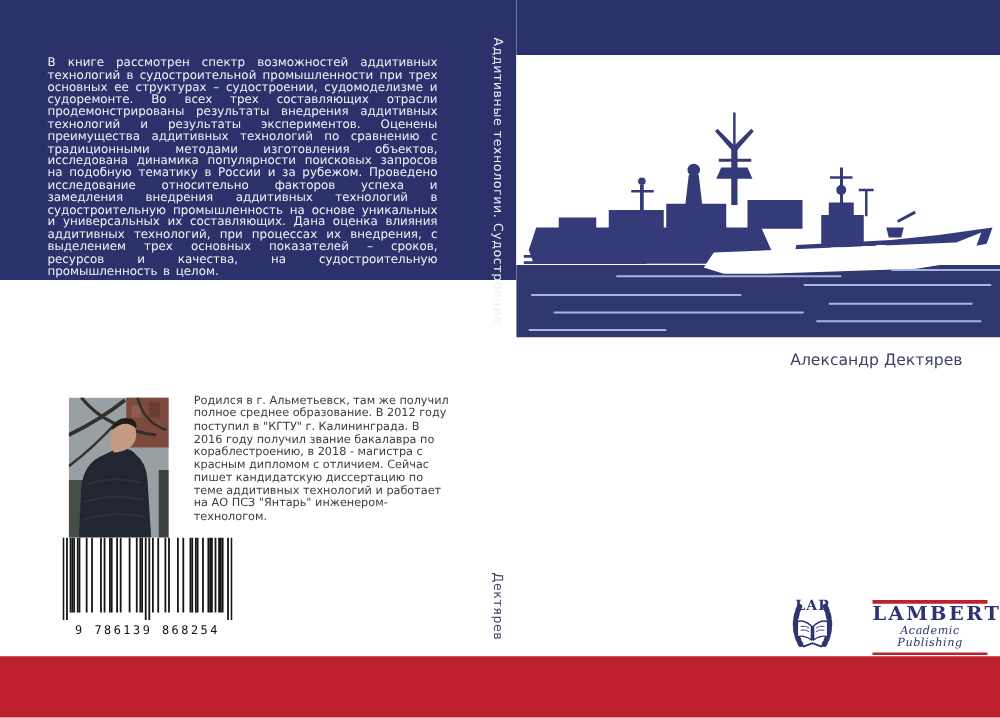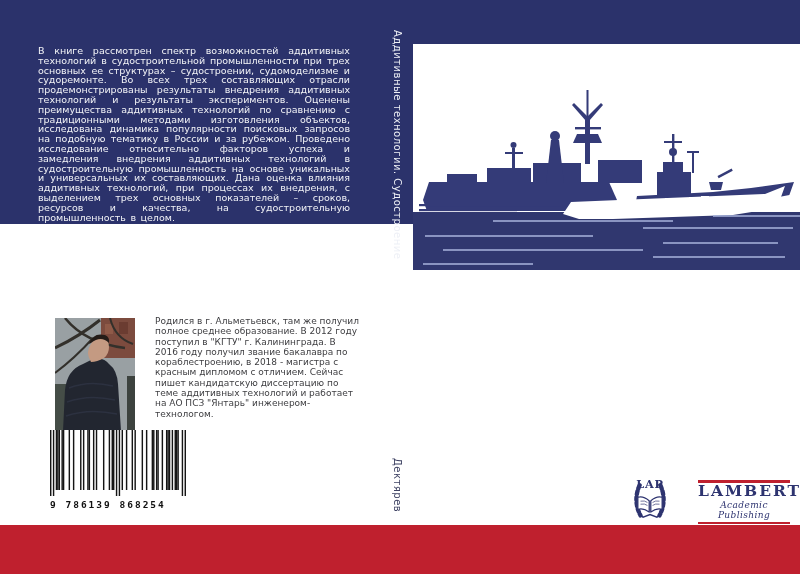--- a/index.html
+++ b/index.html
@@ -26,23 +26,23 @@
     position:absolute;left:403px;top:458px;transform:rotate(90deg);transform-origin:top left;
     color:var(--muted-navy);font-size:10px;white-space:nowrap;letter-spacing:0.5px;
   }
   .author-photo{position:absolute;left:55px;top:318px;width:80px;height:113px;}
   .author-bio{
     position:absolute;left:155px;top:316px;width:206px;
     color:var(--bio);font-size:9px;line-height:10.3px;
   }
   .barcode{position:absolute;left:50px;top:430px;width:136px;height:78px;background:#fff;}
   .barcode-digits{
-    width:136px;text-align:left;margin-top:-1px;
+    width:136px;text-align:center;margin-top:-1px;
     font-family:"DejaVu Sans Mono","Liberation Mono",monospace;
-    font-size:9.5px;color:#111;letter-spacing:2px;white-space:nowrap;font-weight:bold;
+    font-size:9.5px;color:#111;letter-spacing:2px;white-space:nowrap;
   }
   .front-author{
     position:absolute;left:460px;top:280px;width:310px;
     text-align:right;color:var(--muted-navy);font-size:12.5px;
   }
   .front-title{
     position:absolute;left:560px;top:306px;width:212px;
     text-align:right;color:var(--title);
     font-size:21.5px;line-height:23px;font-weight:bold;letter-spacing:0.3px;
   }
@@ -202,20 +202,21 @@
         <rect x="121.68" y="0" width="1.43" height="60" fill="#151515"></rect>
         <rect x="124.55" y="0" width="1.43" height="60" fill="#151515"></rect>
         <rect x="125.98" y="0" width="1.43" height="60" fill="#151515"></rect>
         <rect x="127.41" y="0" width="1.43" height="60" fill="#151515"></rect>
         <rect x="131.71" y="0" width="1.43" height="66" fill="#151515"></rect>
         <rect x="134.57" y="0" width="1.43" height="66" fill="#151515"></rect>
       </svg>
     <div class="barcode-digits">9 786139 868254</div>
   </div>
 
+  <div class="front-author">Александр Дектярев</div>
 
   <div class="logo">
     <svg class="logo-badge" width="38" height="50" viewBox="0 0 44 56" aria-hidden="true">
       <path d="M10,12 Q2,30 11,47" stroke="#2e3470" stroke-width="5" stroke-dasharray="4 3" stroke-linecap="round" fill="none"></path>
       <path d="M34,12 Q42,30 33,47" stroke="#2e3470" stroke-width="5" stroke-dasharray="4 3" stroke-linecap="round" fill="none"></path>
       <text x="22" y="15" text-anchor="middle" font-family="DejaVu Serif, serif" font-size="13" font-weight="bold" fill="#2e3470" letter-spacing="1">LAP</text>
       <g stroke="#2e3470" stroke-width="1.3" fill="#ffffff">
         <path d="M21,30 Q14,24 8,26 L8,40 Q14,38 21,43 Z"></path>
         <path d="M23,30 Q30,24 36,26 L36,40 Q30,38 23,43 Z"></path>
         <line x1="22" y1="30" x2="22" y2="43"></line>

